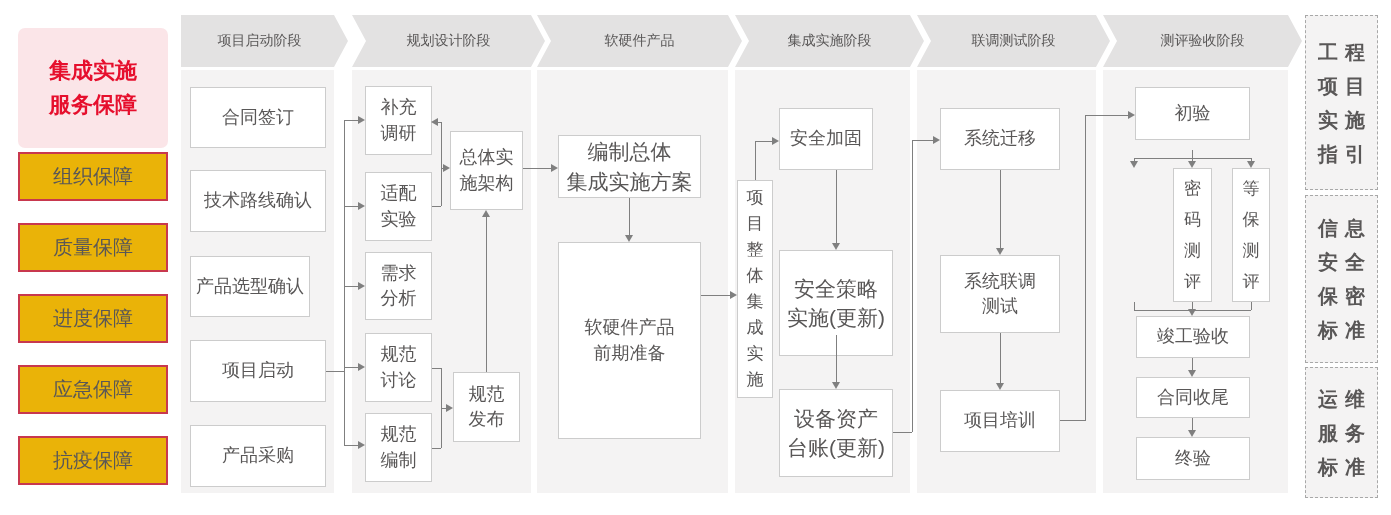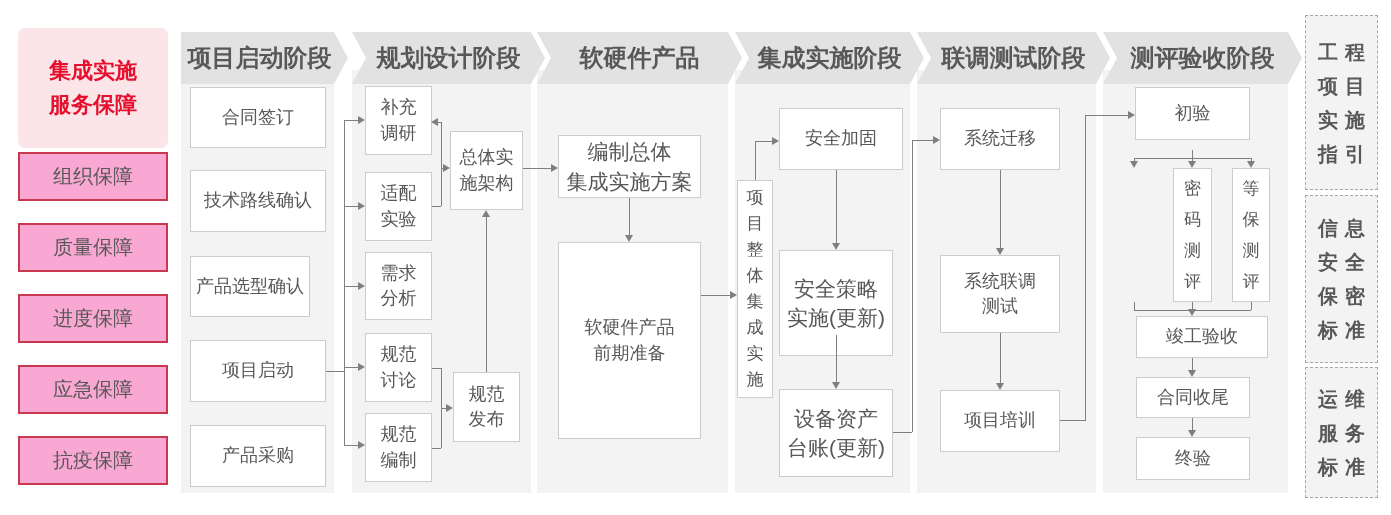--- a/index.html
+++ b/index.html
@@ -1,26 +1,26 @@
 <!DOCTYPE html>
 <html><head>
 <meta charset="utf-8">
 <style>
   html,body{margin:0;padding:0;background:#fff}
   .stage{position:relative;width:1391px;height:515px;background:#fff;
          font-family:"Liberation Sans","DejaVu Sans",sans-serif;color:#595757;overflow:hidden}
   .panel{position:absolute;top:70px;height:423px;background:#f4f3f3}
-  .phase{position:absolute;top:32px;height:52px;background:#e3e2e2;display:flex;align-items:center;
-         justify-content:center;font-weight:bold;font-size:24px;color:#595757;box-sizing:border-box}
+  .phase{position:absolute;top:15px;height:52px;background:#e3e2e2;display:flex;align-items:center;
+         justify-content:center;font-weight:normal;font-size:14px;color:#595757;box-sizing:border-box}
   .phase.first{clip-path:polygon(0 0,calc(100% - 14px) 0,100% 50%,calc(100% - 14px) 100%,0 100%);padding-right:10px}
   .phase.notch{clip-path:polygon(0 0,calc(100% - 14px) 0,100% 50%,calc(100% - 14px) 100%,0 100%,14px 50%)}
   .redhead{position:absolute;left:18px;top:28px;width:150px;height:120px;background:#fbe5e8;border-radius:7px;
            display:flex;flex-direction:column;align-items:center;justify-content:center;
            color:#e60f2d;font-weight:bold;font-size:22px;line-height:1.55}
-  .reditem{position:absolute;left:18px;width:150px;height:49px;background:#f9a8d4;border:2px solid #c8384e;
+  .reditem{position:absolute;left:18px;width:150px;height:49px;background:#eab308;border:2px solid #c8384e;
            box-sizing:border-box;display:flex;align-items:center;justify-content:center;font-size:20px}
   .box{position:absolute;background:#fff;border:1px solid #cccccc;box-sizing:border-box;
        display:flex;flex-direction:column;align-items:center;justify-content:center;
        font-size:18px;line-height:1.4;text-align:center}
   .box.small{font-size:21px}
   .vbox{position:absolute;background:#fff;border:1px solid #cccccc;box-sizing:border-box;
         font-size:17px;text-align:center;word-break:break-all;overflow:hidden}
   .refbox{position:absolute;left:1305px;width:73px;background:#f4f3f3;border:1px dashed #a8a8a8;
           box-sizing:border-box;display:flex;flex-direction:column;align-items:center;justify-content:center;
           font-weight:bold;font-size:20px;line-height:34px;color:#595757}
@@ -110,21 +110,21 @@
   <div class="box small" style="left:558px;top:135px;width:143px;height:63px">
     <div>编制总体</div>
     <div>集成实施方案</div>
     </div>
   <div class="box" style="left:558px;top:242px;width:143px;height:197px">
     <div>软硬件产品</div>
     <div>前期准备</div>
     </div>
 
   <div class="vbox" style="left:737px;top:180px;width:36px;height:218px;padding:4px 8px;line-height:26px">项目整体集成实施</div>
-  <div class="box" style="left:779px;top:108px;width:124px;height:62px">
+  <div class="box" style="left:779px;top:108px;width:94px;height:62px">
     <div>安全加固</div>
     </div>
   <div class="box small" style="left:779px;top:250px;width:114px;height:106px">
     <div>安全策略</div>
     <div>实施(更新)</div>
     </div>
   <div class="box small" style="left:779px;top:389px;width:114px;height:88px">
     <div>设备资产</div>
     <div>台账(更新)</div>
     </div>
@@ -138,21 +138,21 @@
     </div>
   <div class="box" style="left:940px;top:390px;width:120px;height:62px">
     <div>项目培训</div>
     </div>
 
   <div class="box" style="left:1135px;top:87px;width:115px;height:53px">
     <div>初验</div>
     </div>
   <div class="vbox" style="left:1173px;top:168px;width:39px;height:134px;padding:4px 10px;line-height:31px">密码测评</div>
   <div class="vbox" style="left:1232px;top:168px;width:38px;height:134px;padding:4px 9px;line-height:31px">等保测评</div>
-  <div class="box" style="left:1136px;top:316px;width:132px;height:42px">
+  <div class="box" style="left:1136px;top:316px;width:114px;height:42px">
     <div>竣工验收</div>
     </div>
   <div class="box" style="left:1136px;top:377px;width:114px;height:41px">
     <div>合同收尾</div>
     </div>
   <div class="box" style="left:1136px;top:437px;width:114px;height:43px">
     <div>终验</div>
     </div>
 
   <div class="refbox" style="top:15px;height:175px">

